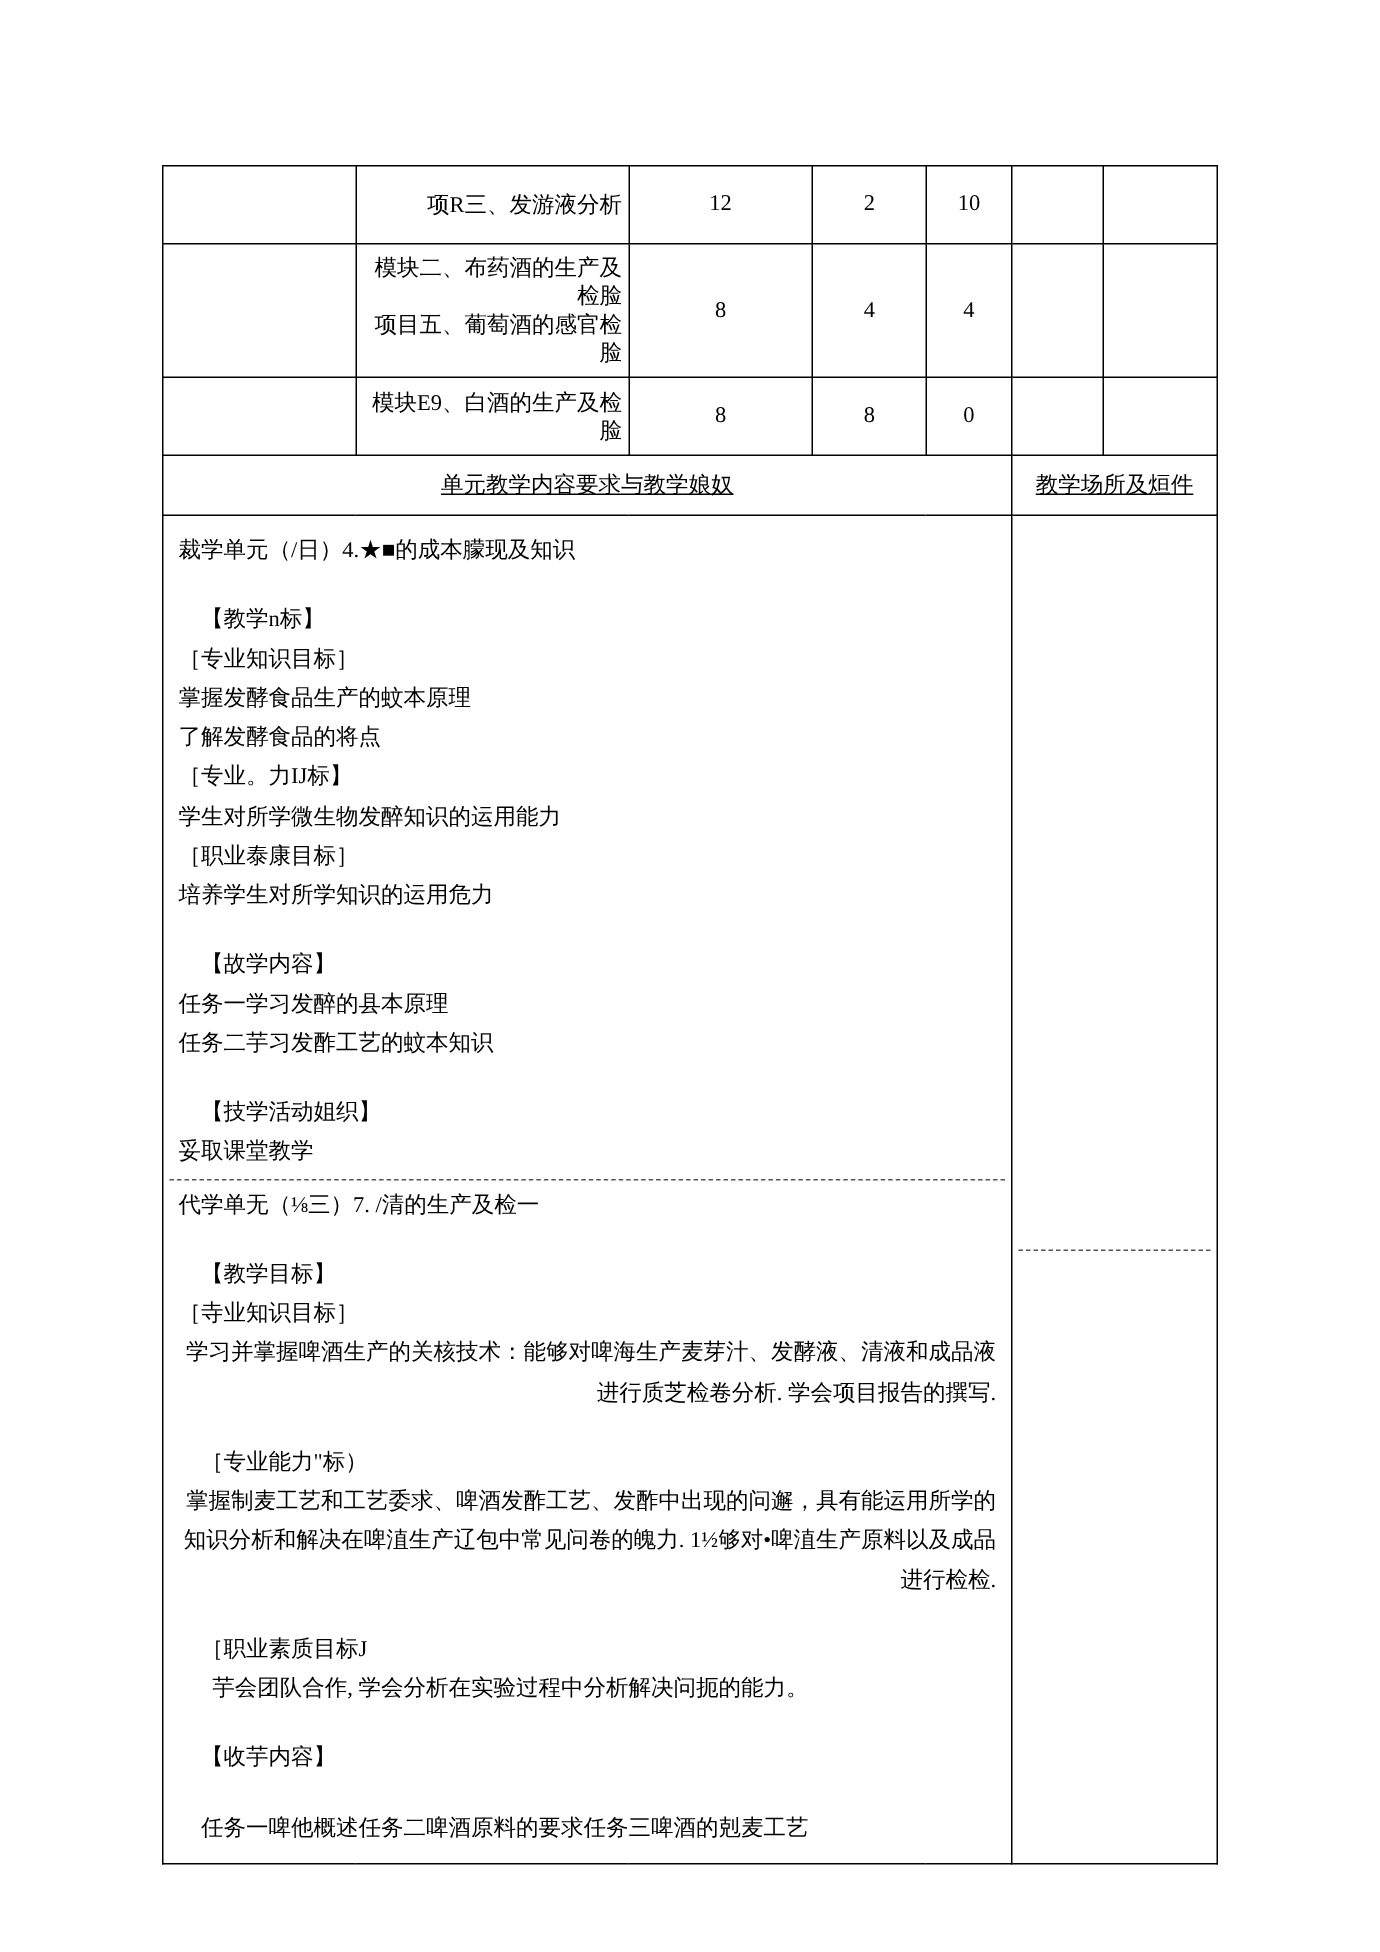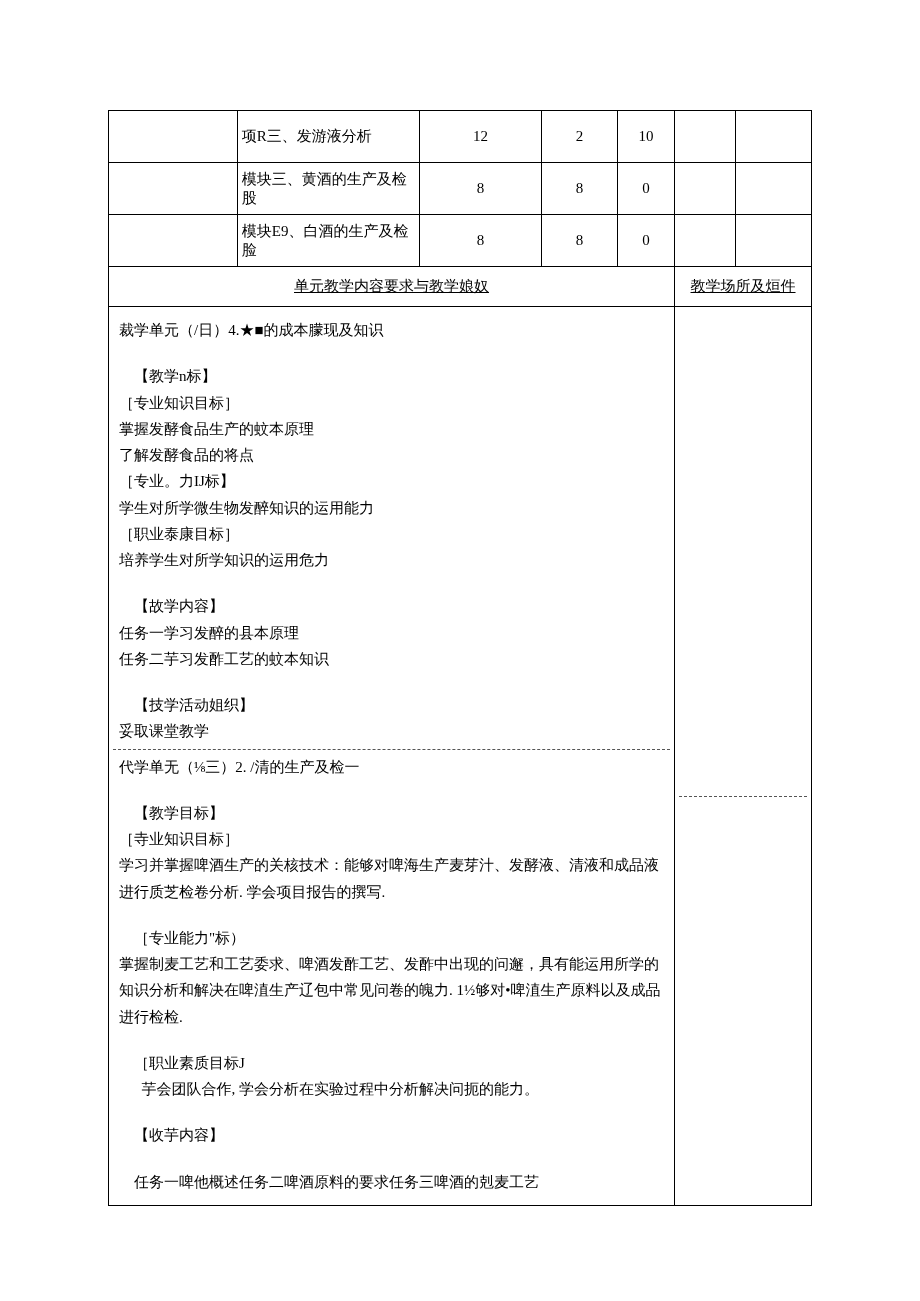--- a/index.html
+++ b/index.html
@@ -15,21 +15,21 @@
     .indent1 { text-indent: 1em; margin-top: 20px; }
     .indent2 { text-indent: 1.5em; }
     col.c-left { width: 126px; }
     col.c-desc { width: 178px; }
     col.c-n1 { width: 120px; }
     col.c-n2 { width: 74px; }
     col.c-n3 { width: 56px; }
     col.c-n4 { width: 60px; }
     col.c-n5 { width: 74px; }
     .header-unit { text-align: center; text-decoration: underline; }
-    .wrap { white-space: normal; word-break: break-all; }
+    .wrap { white-space: normal; word-break: break-all; text-align: right; }
   </style>
 </head>
 <body>
 
 <table class="main">
   <colgroup>
     <col class="c-left">
       <col class="c-desc">
       <col class="c-n1">
       <col class="c-n2">
@@ -43,24 +43,24 @@
         <td></td>
         <td class="wrap">项R三、发游液分析</td>
         <td class="center">12</td>
         <td class="center">2</td>
         <td class="center">10</td>
         <td class="center"></td>
         <td class="center"></td>
       </tr>
       <tr class="tall-row">
         <td></td>
-        <td class="wrap">模块三、黄酒的生产及检股</td>
+        <td class="wrap">模块二、布药酒的生产及检脸<br>项目五、葡萄酒的感官检脸</td>
         <td class="center">8</td>
-        <td class="center">8</td>
-        <td class="center">0</td>
+        <td class="center">4</td>
+        <td class="center">4</td>
         <td class="center"></td>
         <td class="center"></td>
       </tr>
       <tr class="tall-row">
         <td></td>
         <td class="wrap">模块E9、白酒的生产及检脸</td>
         <td class="center">8</td>
         <td class="center">8</td>
         <td class="center">0</td>
         <td class="center"></td>
@@ -88,21 +88,21 @@
           <div>学生对所学微生物发醉知识的运用能力</div>
           <div>［职业泰康目标］</div>
           <div>培养学生对所学知识的运用危力</div>
           <div class="indent1">【故学内容】</div>
           <div>任务一学习发醉的县本原理</div>
           <div>任务二芋习发酢工艺的蚊本知识</div>
           <div class="indent1">【技学活动姐织】</div>
           <div>妥取课堂教学</div>
         </div>
         <div class="inner dashed-top">
-          <div>代学单无（⅛三）2. /清的生产及检一</div>
+          <div>代学单无（⅛三）7. /清的生产及检一</div>
           <div class="indent1">【教学目标】</div>
           <div>［寺业知识目标］</div>
           <div class="wrap">学习并掌握啤酒生产的关核技术：能够对啤海生产麦芽汁、发酵液、清液和成品液进行质芝检卷分析. 学会项目报告的撰写.</div>
           <div class="indent1">［专业能力"标）</div>
           <div class="wrap">掌握制麦工艺和工艺委求、啤酒发酢工艺、发酢中出现的问邂，具有能运用所学的知识分析和解决在啤淔生产辽包中常见问卷的魄力. 1½够对•啤淔生产原料以及成品进行检检.</div>
           <div class="indent1">［职业素质目标J</div>
           <div class="indent2">芋会团队合作, 学会分析在实验过程中分析解决问扼的能力。</div>
           <div class="indent1">【收芋内容】</div>
           <div class="indent1">任务一啤他概述任务二啤酒原料的要求任务三啤酒的剋麦工艺</div>
         </div>

